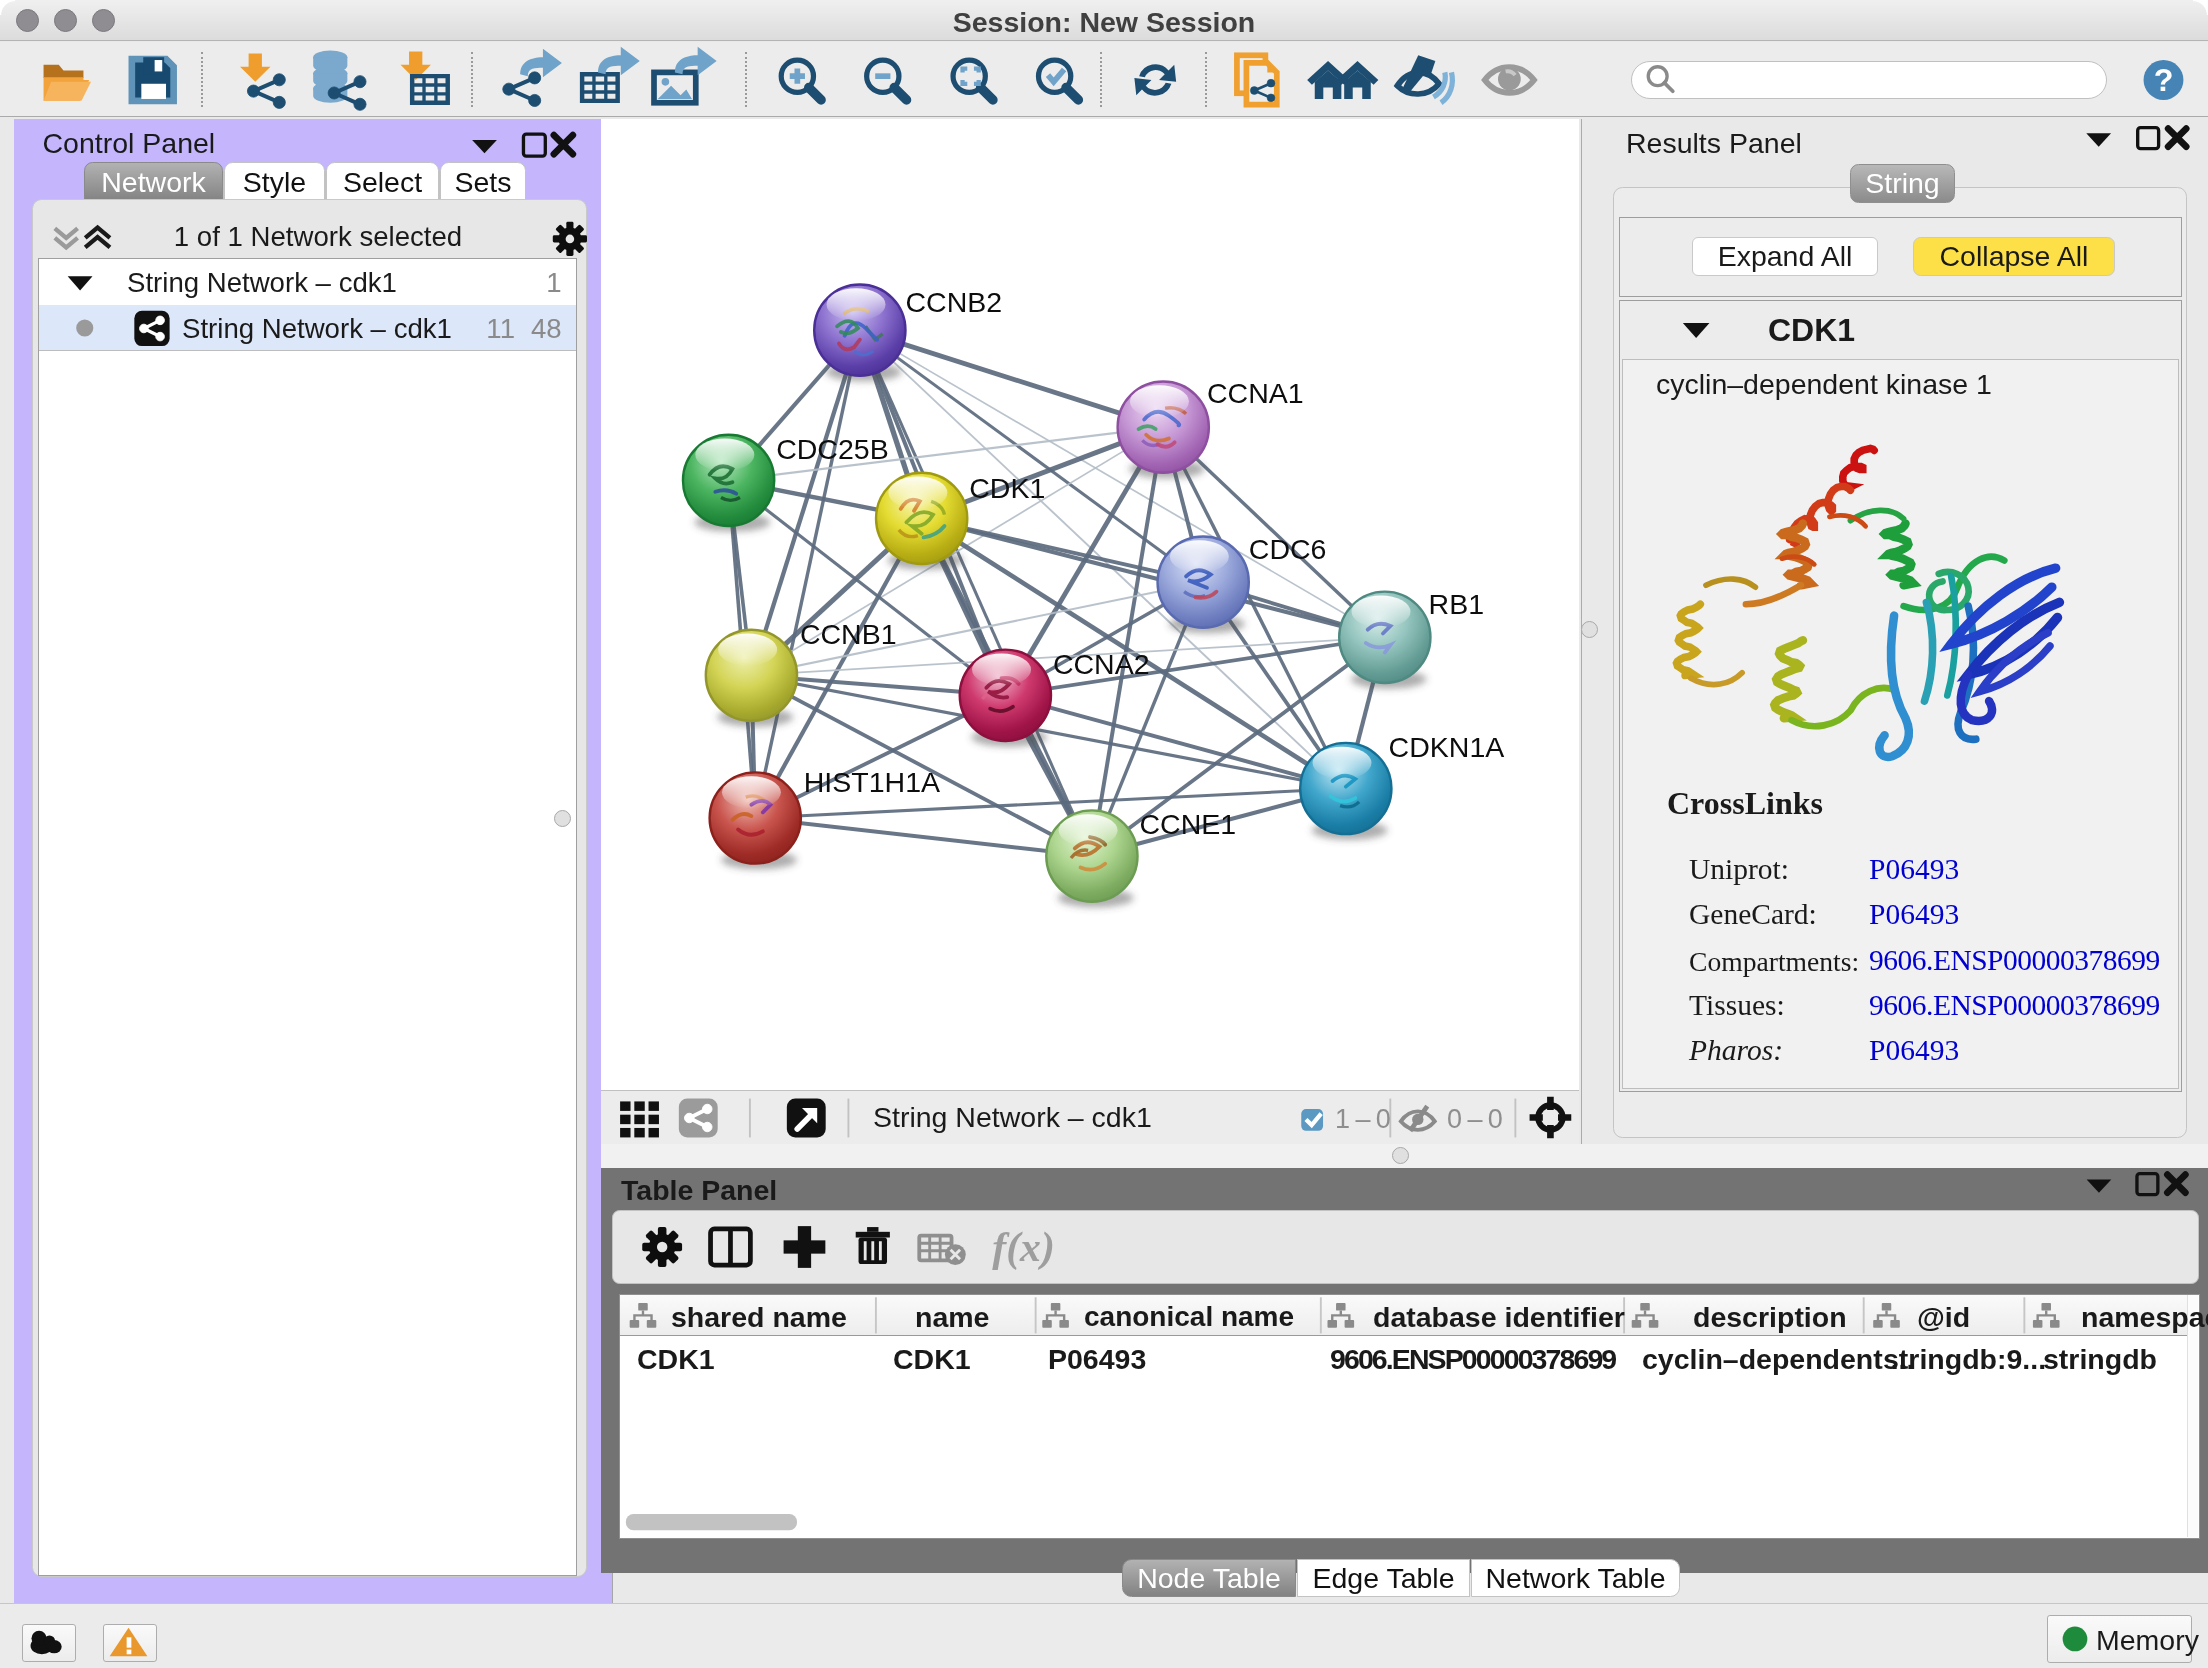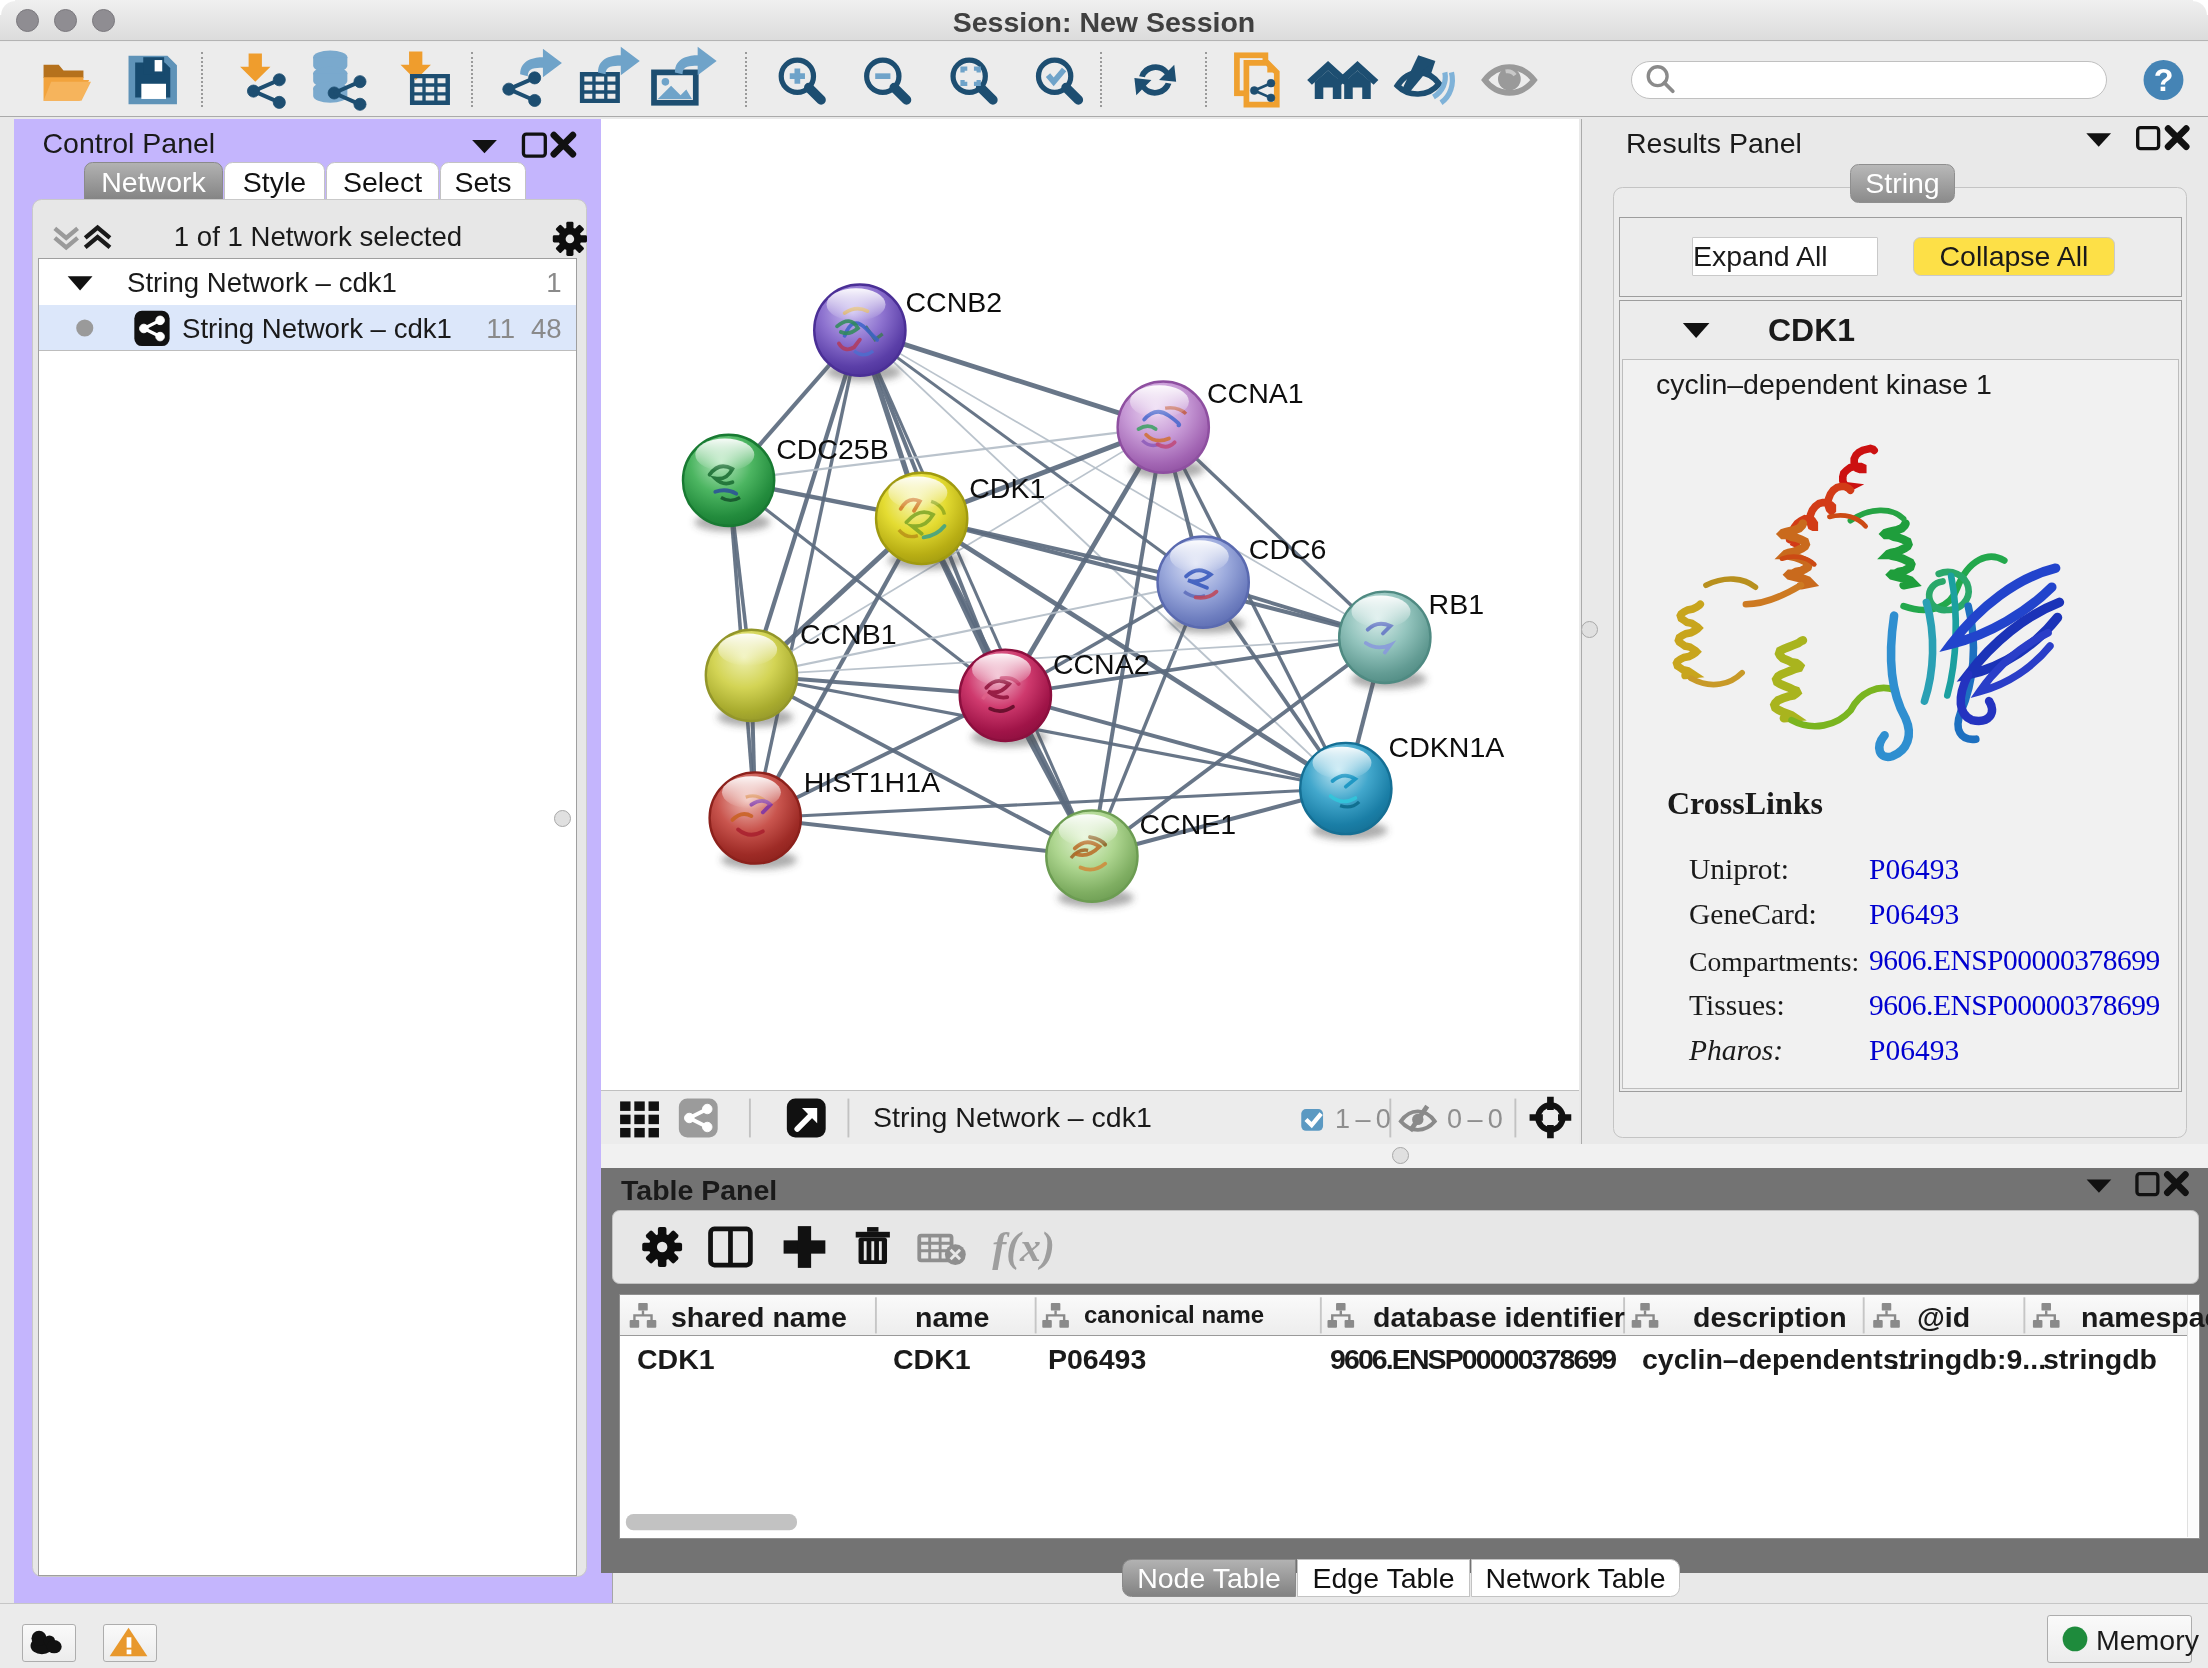--- a/index.html
+++ b/index.html
@@ -548,21 +548,21 @@
 <div id="rpanel" class="abs">
   <div class="ptitle" style="position:absolute;left:44px;top:7.6px;">Results Panel</div>
   <svg width="628" height="43" style="position:absolute;left:0;top:0;" viewBox="0 0 660 45">
     <path d="M530 15 l26 0 l-13 14 z" fill="#111"></path>
     <rect x="584" y="9" width="22" height="22" fill="none" stroke="#111" stroke-width="3.5" rx="3"></rect>
     <path d="M616 10 l19 19 M635 10 l-19 19" stroke="#111" stroke-width="7" stroke-linecap="round"></path>
   </svg>
   <div style="position:absolute;left:268px;top:45px;width:105px;height:39px;z-index:6;background:linear-gradient(#b8b8b8,#8b8b8b);border:1px solid #8f8f8f;border-radius:8.6px;color:#fff;font-size:28.5px;text-align:center;line-height:37px;">String</div>
   <div style="position:absolute;left:31px;top:68px;width:574px;height:951px;background:#ececec;border:1.9px solid #c4c4c4;border-radius:9.5px;"></div>
   <div style="position:absolute;left:37px;top:98px;width:563px;height:80px;background:#ececec;border:1.9px solid #9d9d9d;"></div>
-  <div style="position:absolute;left:110px;top:118px;width:186px;height:39px;background:#fff;border:1px solid #c9c9c9;border-radius:1px;font-size:28.5px;text-align:left;line-height:37px;">Expand All</div>
+  <div style="position:absolute;left:110px;top:118px;width:186px;height:39px;background:#fff;border:1px solid #c9c9c9;border-radius:6px;font-size:28.5px;text-align:center;line-height:37px;">Expand All</div>
   <div style="position:absolute;left:331px;top:118px;width:202px;height:39px;background:#fde047;border:1px solid #c9c9c9;border-radius:7.6px;font-size:28.5px;text-align:center;line-height:37px;">Collapse All</div>
   <div style="position:absolute;left:37px;top:181px;width:563px;height:792px;background:#ececec;border:1.9px solid #9d9d9d;"></div>
   <svg width="38" height="23" style="position:absolute;left:98px;top:200px;" viewBox="0 0 40 24">
       <path d="M3 4 l28 0 l-14 16 z" fill="#111"></path>
     </svg>
   <div style="position:absolute;left:186px;top:193px;width:190px;font-size:32px;font-weight:bold;">CDK1</div>
   <div style="position:absolute;left:40px;top:240px;width:557px;height:730px;background:#f1f1f1;border:1px solid #bdbdbd;"></div>
   <div style="position:absolute;left:74px;top:249px;font-size:28.5px;">cyclin–dependent kinase 1</div>
   <svg width="418" height="371" viewBox="0 0 440 390" style="position:absolute;left:67px;top:314px;" fill="none" stroke-linecap="round">
 <path d="M205,55 L213,56 L211,57 L209,56 L207,55 L205,53 L204,50 L204,46 L205,42 L208,39 L212,36 L216,35 L220,35 L223,35 L225,36 L225,38 L224,38 L222,38 L219,37 L217,34 L216,31 L216,27 L218,23 L221,20 L225,18 L229,17 L233,16 L236,17 L237,18" stroke="#cc1111" stroke-width="8"></path>
@@ -676,21 +676,21 @@
     <use href="#treeic" transform="translate(44,155)"></use>
     <use href="#treeic" transform="translate(478,155)"></use>
     <use href="#treeic" transform="translate(778,155)"></use>
     <use href="#treeic" transform="translate(1098,155)"></use>
     <use href="#treeic" transform="translate(1352,155)"></use>
     <use href="#treeic" transform="translate(1520,155)"></use>
     <rect x="26" y="364" width="180" height="17" rx="8" fill="#c2c2c2"></rect>
   </svg>
   <div style="position:absolute;left:70px;top:133px;font-size:28.5px;">shared name</div>
   <div style="position:absolute;left:314px;top:133px;font-size:28.5px;">name</div>
-  <div style="position:absolute;left:483px;top:133px;font-size:24px;">canonical name</div>
+  <div style="position:absolute;left:483px;top:133px;font-size:28px;">canonical name</div>
   <div style="position:absolute;left:772px;top:133px;font-size:28.5px;">database identifier</div>
   <div style="position:absolute;left:1092px;top:133px;font-size:28.5px;">description</div>
   <div style="position:absolute;left:1316px;top:133px;font-size:28.5px;">@id</div>
   <div style="position:absolute;left:1480px;top:133px;font-size:28.5px;">namespace</div>
   <div style="position:absolute;left:36px;top:175px;font-size:28.5px;">CDK1</div>
   <div style="position:absolute;left:292px;top:175px;font-size:28.5px;">CDK1</div>
   <div style="position:absolute;left:447px;top:175px;font-size:28.5px;">P06493</div>
   <div style="position:absolute;left:729px;top:175px;font-size:28.5px;letter-spacing:-1.9px;">9606.ENSP00000378699</div>
   <div style="position:absolute;left:1041px;top:175px;font-size:28.5px;">cyclin–dependent ...</div>
   <div style="position:absolute;left:1282px;top:175px;font-size:28.5px;">stringdb:9...</div>

